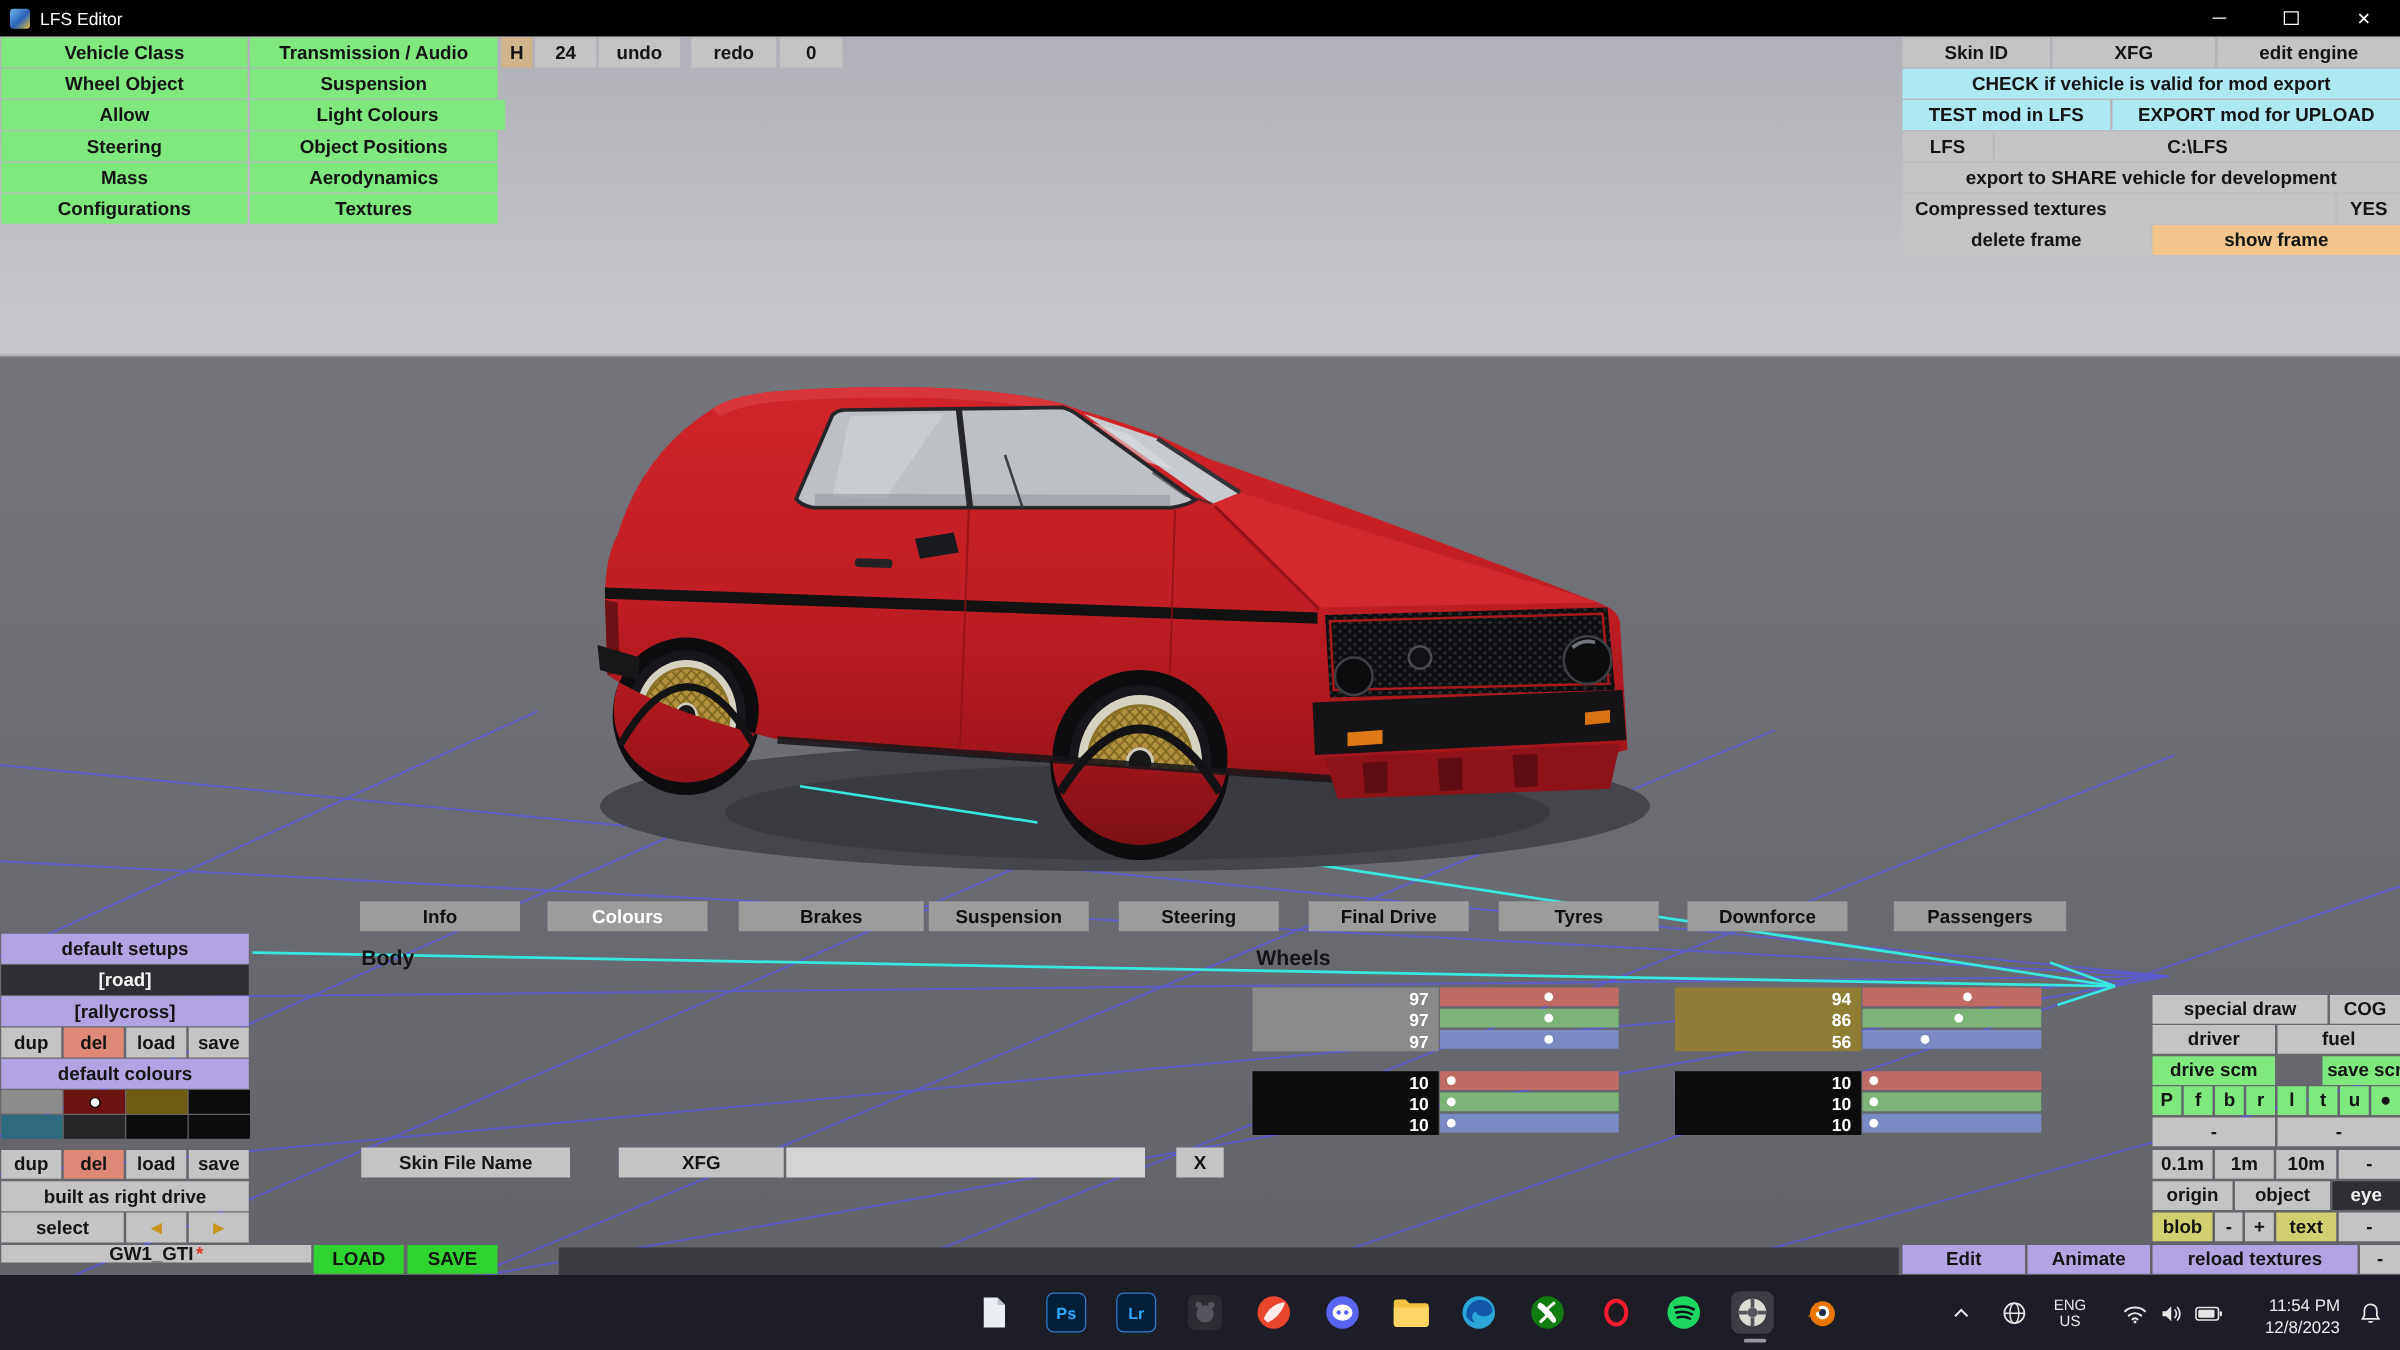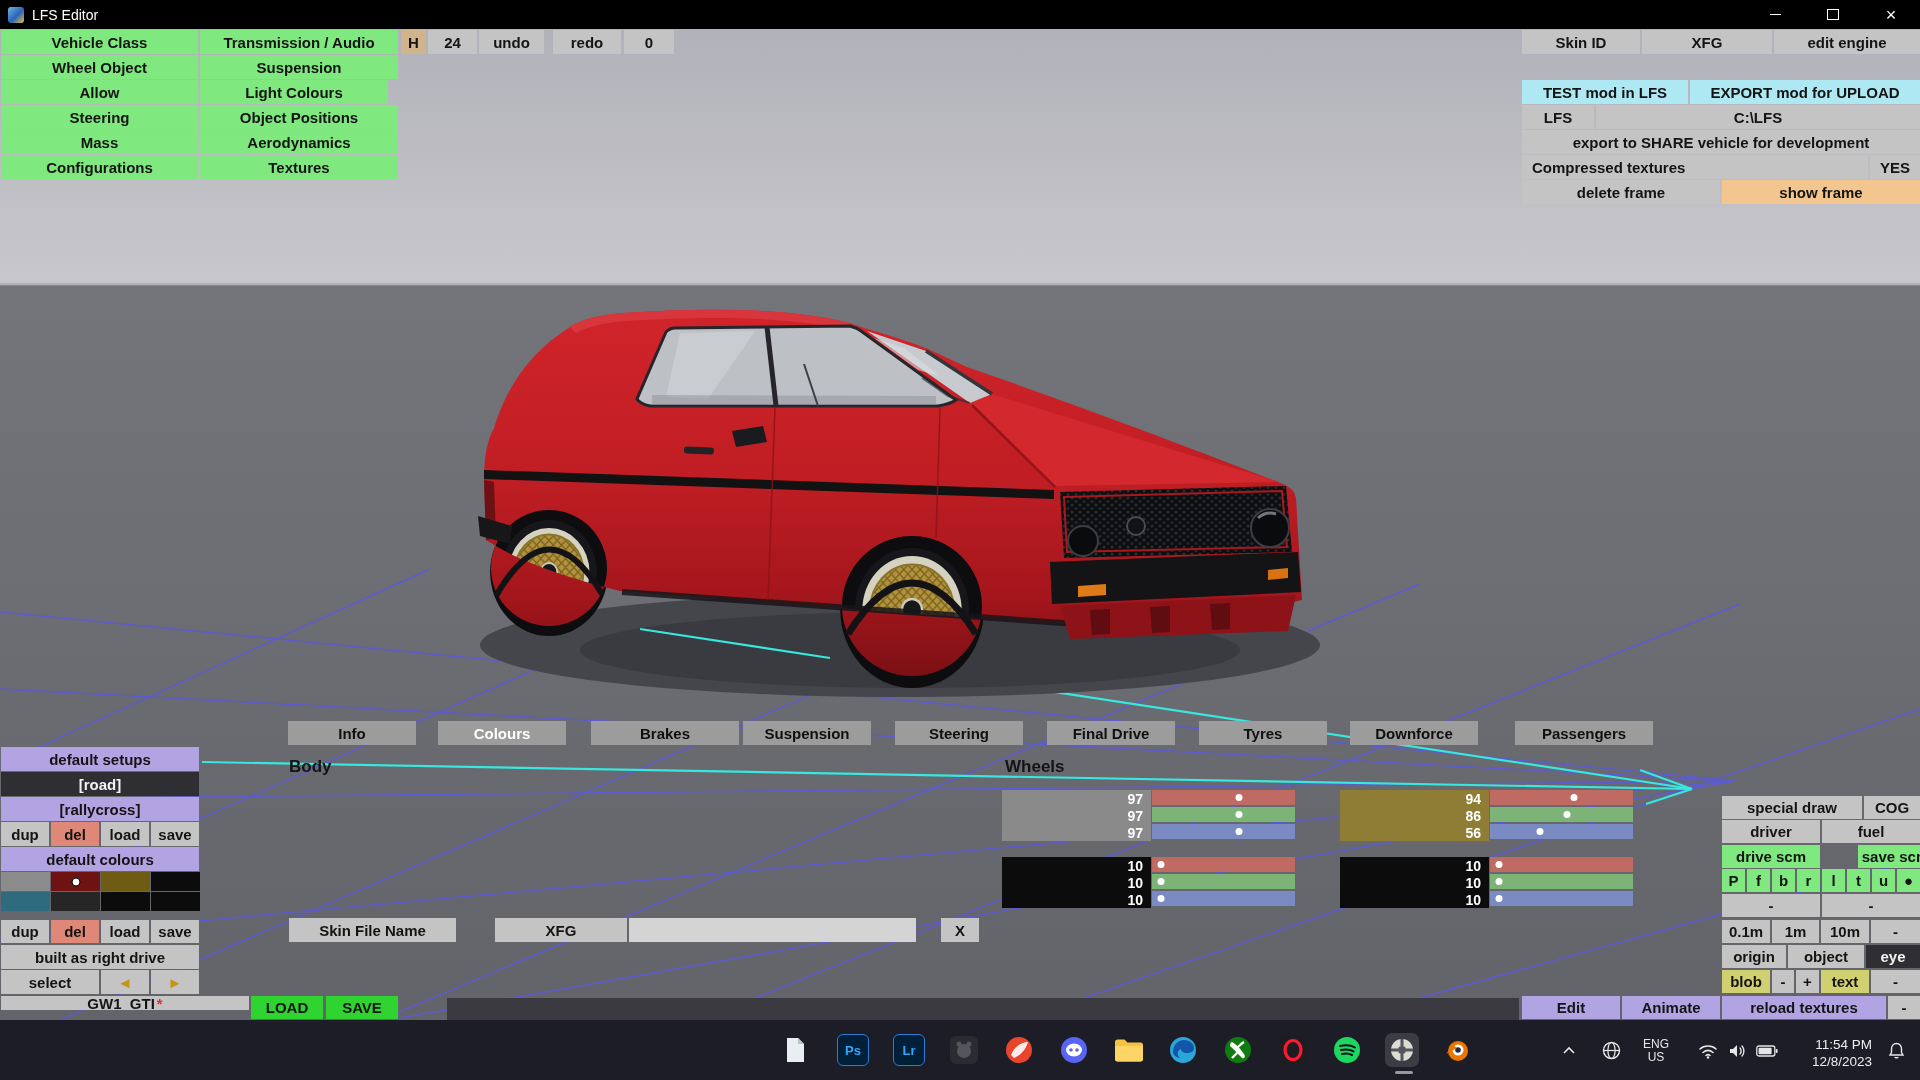--- a/index.html
+++ b/index.html
@@ -215,33 +215,34 @@
   </div>
 
   <div class="b green" style="left:1px;top:30px;width:197px">Vehicle Class</div>
   <div class="b green" style="left:1px;top:55px;width:197px">Wheel Object</div>
   <div class="b green" style="left:1px;top:80px;width:197px">Allow</div>
   <div class="b green" style="left:1px;top:105px;width:197px">Steering</div>
   <div class="b green" style="left:1px;top:130px;width:197px">Mass</div>
   <div class="b green" style="left:1px;top:155px;width:197px">Configurations</div>
   <div class="b green" style="left:200px;top:30px;width:198px">Transmission / Audio</div>
   <div class="b green" style="left:200px;top:55px;width:198px">Suspension</div>
-  <div class="b green" style="left:200px;top:80px;width:188px">Light Colours</div>
+  <div class="b green" style="left:200px;top:80px;width:204px">Light Colours</div>
   <div class="b green" style="left:200px;top:105px;width:198px">Object Positions</div>
   <div class="b green" style="left:200px;top:130px;width:198px">Aerodynamics</div>
   <div class="b green" style="left:200px;top:155px;width:198px">Textures</div>
   <div class="b tan" style="left:401px;top:30px;width:25px">H</div>
   <div class="b gray" style="left:428px;top:30px;width:49px">24</div>
   <div class="b gray" style="left:479px;top:30px;width:65px">undo</div>
   <div class="b gray" style="left:553px;top:30px;width:68px">redo</div>
   <div class="b gray" style="left:624px;top:30px;width:50px">0</div>
 
   <div class="b gray" style="left:1522px;top:30px;width:118px">Skin ID</div>
   <div class="b gray" style="left:1642px;top:30px;width:130px">XFG</div>
   <div class="b gray" style="left:1774px;top:30px;width:146px">edit engine</div>
+  <div class="b cyan" style="left:1522px;top:55px;width:398px">CHECK if vehicle is valid for mod export</div>
   <div class="b cyan" style="left:1522px;top:80px;width:166px">TEST mod in LFS</div>
   <div class="b cyan" style="left:1690px;top:80px;width:230px">EXPORT mod for UPLOAD</div>
   <div class="b gray" style="left:1522px;top:105px;width:72px">LFS</div>
   <div class="b gray" style="left:1596px;top:105px;width:324px">C:\LFS</div>
   <div class="b gray" style="left:1522px;top:130px;width:398px">export to SHARE vehicle for development</div>
   <div class="b gray leftal" style="left:1522px;top:155px;width:346px">Compressed textures</div>
   <div class="b gray" style="left:1870px;top:155px;width:50px">YES</div>
   <div class="b gray" style="left:1522px;top:180px;width:198px">delete frame</div>
   <div class="b orange" style="left:1722px;top:180px;width:198px">show frame</div>
 

